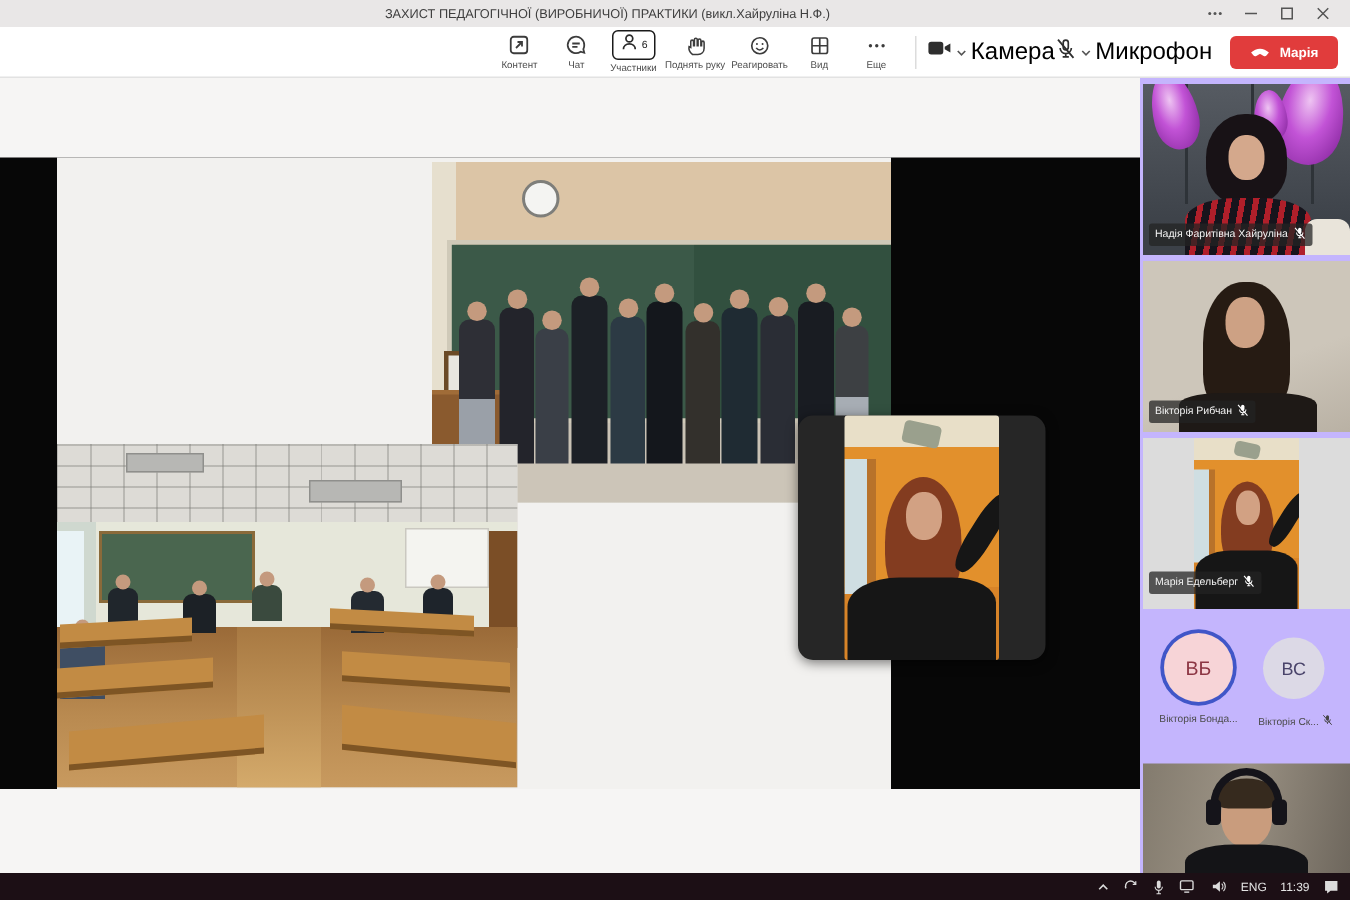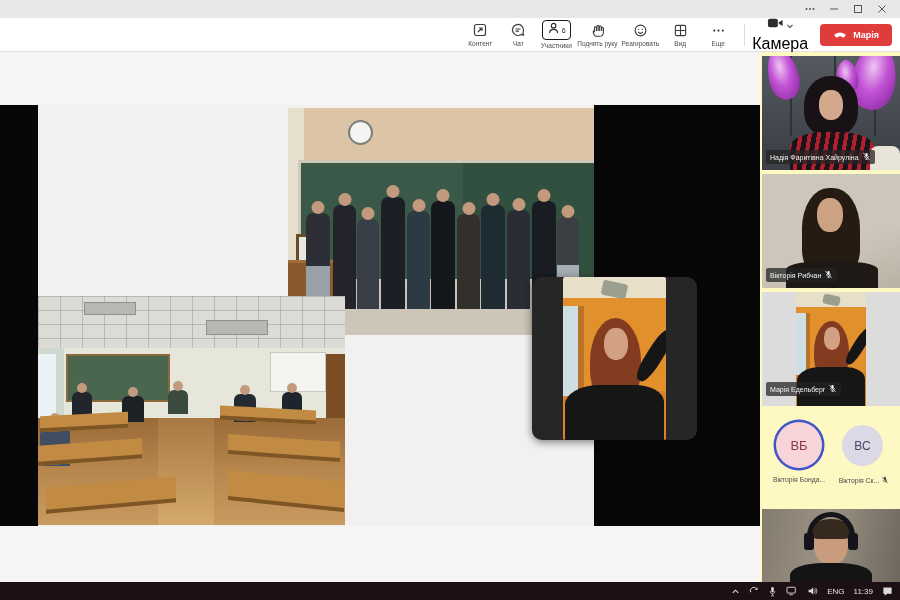--- a/index.html
+++ b/index.html
@@ -15,21 +15,21 @@
   .toolbar{position:absolute;top:18px;left:0;width:900px;height:34px;background:#ffffff;
            border-bottom:1px solid #e2e2e2;box-sizing:border-box;
            display:flex;align-items:center;justify-content:flex-end;padding-right:8px;}
   .tbtn{display:flex;flex-direction:column;align-items:center;justify-content:center;gap:2px;
         min-width:34px;height:32px;padding:0 2px;}
   .tbtn .lbl{font-size:6.5px;color:#4d4d4d;white-space:nowrap;}
   .icw{display:flex;align-items:center;height:16px;}
   .tbtn.sel .icw{border:1.3px solid #1a1a1a;border-radius:4px;padding:1px 4px;gap:1px;}
   .badge6{font-size:7px;color:#222;line-height:1;}
   .vsep{width:1px;height:22px;background:#dcdcdc;margin:0 7px;}
-  .devbtn{display:flex;flex-direction:column;align-items:center;gap:2px;min-width:40px;}
+  .devbtn{display:flex;flex-direction:row;align-items:center;gap:2px;min-width:40px;}
   .devrow{display:flex;align-items:center;gap:2px;height:16px;}
   .leave-btn{background:#e13c3c;border:none;color:#fff;border-radius:4px;height:22px;
              display:flex;align-items:center;gap:6px;padding:0 13px;margin-left:12px;
              font-size:9px;font-weight:bold;font-family:"Liberation Sans",sans-serif;}
   
   .main-share{position:absolute;top:52px;left:0;width:760px;height:530px;background:#f6f5f4;}
   .blackarea{position:absolute;top:53px;left:0;width:760px;height:421px;background:#070707;}
   .slide{position:absolute;top:0;left:38px;width:556px;height:421px;background:#f2f1ef;}
   
   .photo-top{position:absolute;left:250px;top:3px;width:306px;height:227px;overflow:hidden;
@@ -71,21 +71,21 @@
   .overlay .maria{position:absolute;left:31px;top:0;width:103px;height:163px;border-radius:2px;}
   
   .maria{position:relative;overflow:hidden;background:linear-gradient(180deg,#e8dfc8 0 13%,#e2902c 13% 70%,#d88428 70%);}
   .m-win{position:absolute;left:0;top:18%;width:20%;height:55%;background:linear-gradient(90deg,#cfdee2 0 72%,#b8722a 72%);}
   .m-vent{position:absolute;left:38%;top:3%;width:24%;height:9%;background:#9aa08d;border-radius:3px;transform:rotate(12deg);}
   .m-hair{position:absolute;left:26%;top:25%;width:50%;height:54%;background:#833c20;border-radius:50% 50% 42% 42%;}
   .m-face{position:absolute;left:40%;top:31%;width:23%;height:20%;background:#d2a183;border-radius:46%;}
   .m-arm{position:absolute;right:2%;top:30%;width:16%;height:36%;background:#161616;border-radius:40%;transform:rotate(32deg);}
   .m-body{position:absolute;left:2%;bottom:0;width:96%;height:34%;background:#161616;border-radius:35% 30% 0 0;}
   
-  .panel{position:absolute;top:52px;left:760px;width:140px;height:530px;background:#fef9c3;}
+  .panel{position:absolute;top:52px;left:760px;width:140px;height:530px;background:#c4b5fd;}
   .tile{position:absolute;left:2px;width:138px;overflow:hidden;}
   .t1{top:4px;height:114px;background:linear-gradient(180deg,#565b62 0,#3c4148 85%);}
   .t2{top:122px;height:114px;background:linear-gradient(160deg,#cdc6ba 0 60%,#b9b1a4);}
   .t3{top:240px;height:114px;background:#dcdcdc;}
   .t5{top:457px;height:73px;background:linear-gradient(100deg,#837b6e,#9b9284 45%,#6e675d);}
   .panelline{position:absolute;top:0;width:2px;height:70%;background:#2e3338;}
   .flower{position:absolute;background:radial-gradient(ellipse at 45% 35%,#eec4f2 0%,#c253d6 42%,#8c2ba3 88%);
           border-radius:50% 50% 48% 48%/62% 62% 38% 38%;}
   .w1-hair{position:absolute;left:42px;top:20px;width:54px;height:60px;background:#181216;border-radius:48% 48% 40% 40%;}
   .w1-face{position:absolute;left:57px;top:34px;width:24px;height:30px;background:#d4a88c;border-radius:46%;}
@@ -117,20 +117,21 @@
   .taskbar{position:absolute;top:582px;left:0;width:900px;height:18px;background:#1c0f15;
            display:flex;align-items:center;justify-content:flex-end;gap:9px;padding-right:7px;
            box-sizing:border-box;color:#e4e4e4;font-size:8px;}
   .tk{display:flex;align-items:center;}
   .abs{position:absolute;}
 </style>
 </head>
 <body>
 
 <div class="titlebar">
+  <div class="tb-title">ЗАХИСТ ПЕДАГОГІЧНОЇ (ВИРОБНИЧОЇ) ПРАКТИКИ (викл.Хайруліна Н.Ф.)</div>
   <div class="win-controls">
     <span class="wc">
       <svg width="10" height="10" viewBox="0 0 10 10">
           <circle cx="1.5" cy="5" r="1" fill="#555"></circle>
           <circle cx="5" cy="5" r="1" fill="#555"></circle>
           <circle cx="8.5" cy="5" r="1" fill="#555"></circle>
         </svg>
       </span>
     <span class="wc">
       <svg width="10" height="10" viewBox="0 0 10 10">
@@ -225,20 +226,35 @@
         <svg width="17" height="14" viewBox="0 0 18 14">
             <rect x="1" y="2.5" width="10.5" height="9" rx="2" fill="#2e2e2e"></rect>
             <path d="M12.5 6.2l4-2.4v6.4l-4-2.4z" fill="#2e2e2e"></path>
           </svg></span>
       <span>
         <svg width="8" height="8" viewBox="0 0 8 8" fill="none" stroke="#555" stroke-width="1.1">
             <path d="M1.5 3l2.5 2.5L6.5 3"></path>
           </svg></span>
     </span>
     <span class="lbl">Камера</span>
+  </div>
+  <div class="devbtn">
+    <span class="devrow">
+      <span>
+        <svg width="15" height="15" viewBox="0 0 16 16" fill="none" stroke="#2e2e2e" stroke-width="1.2">
+            <rect x="6.2" y="1.8" width="3.6" height="7" rx="1.8"></rect>
+            <path d="M4 7.5a4 4 0 008 0M8 11.5v2.3M5.8 13.8h4.4"></path>
+            <path d="M2.5 1.5l11 13" stroke-width="1.3"></path>
+          </svg></span>
+      <span>
+        <svg width="8" height="8" viewBox="0 0 8 8" fill="none" stroke="#555" stroke-width="1.1">
+            <path d="M1.5 3l2.5 2.5L6.5 3"></path>
+          </svg></span>
+    </span>
+    <span class="lbl">Микрофон</span>
   </div>
   <button class="leave-btn">
     <span>
       <svg width="14" height="10" viewBox="0 0 16 10">
           <path d="M1.2 6.2C5.3 2.3 10.7 2.3 14.8 6.2l-1.9 2.3c-.5.6-1.4.7-2.1.3l-1.6-1a2 2 0 00-2.4 0l-1.6 1c-.7.4-1.6.3-2.1-.3z" fill="#fff"></path>
         </svg></span>
     <span>Марія</span>
   </button>
 </div>
 

